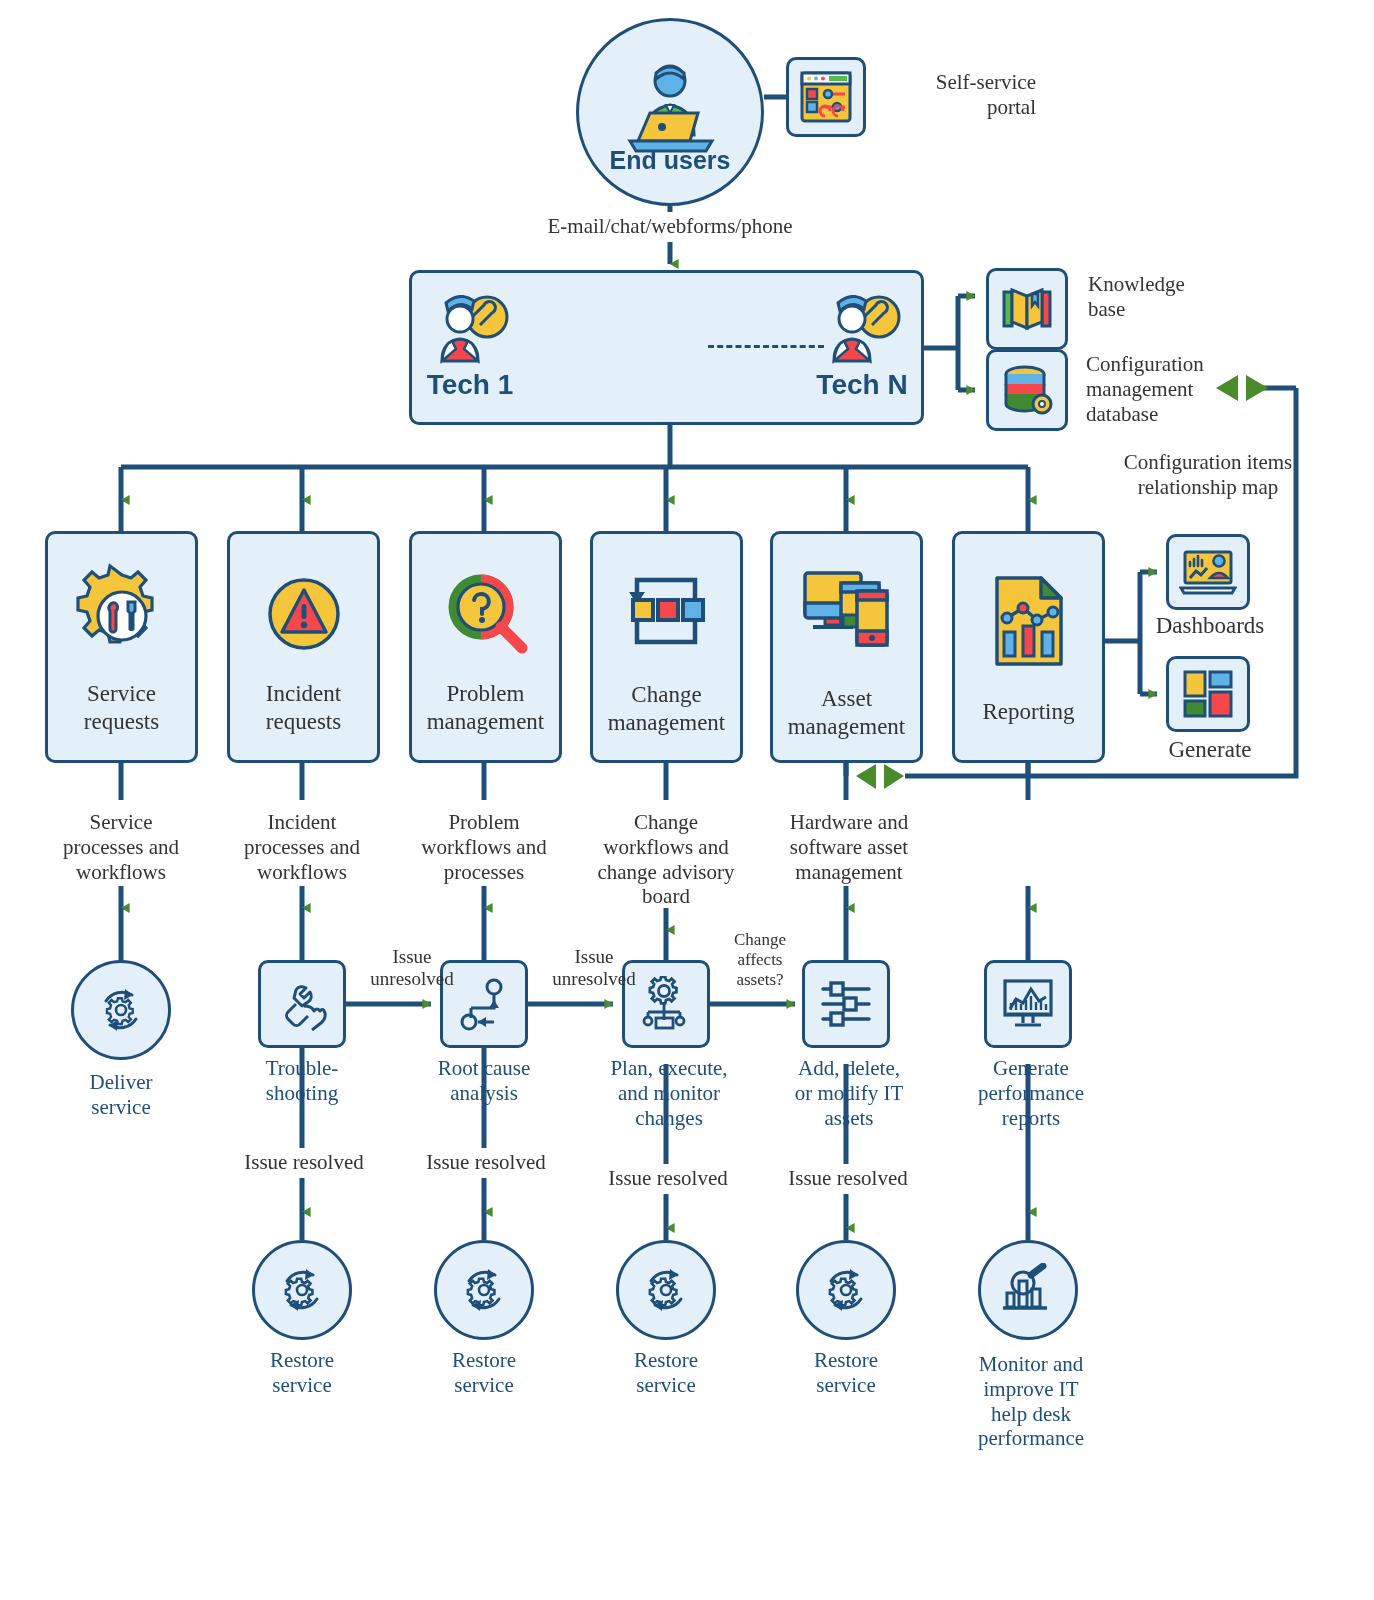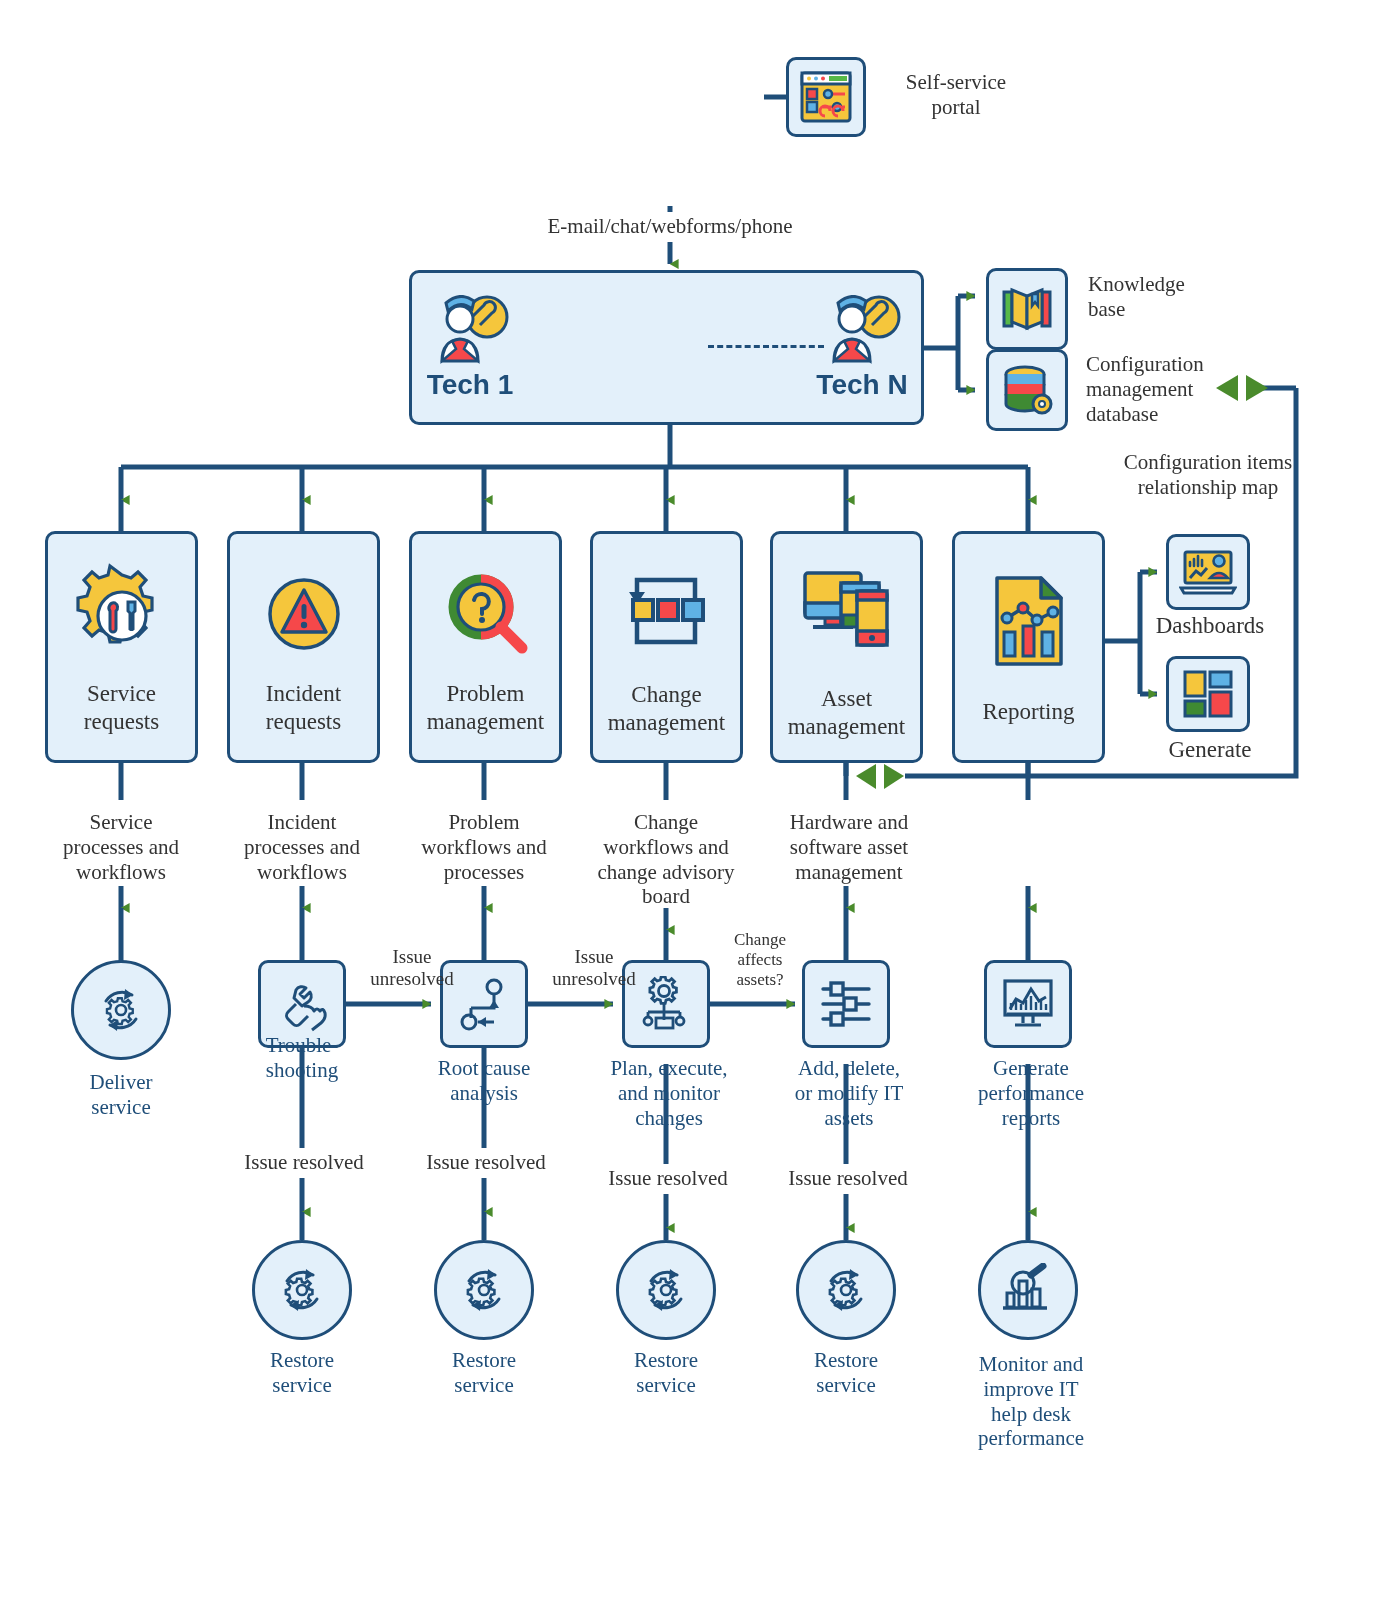--- a/index.html
+++ b/index.html
@@ -143,40 +143,53 @@
     <rect x="56" y="808" width="132" height="78"></rect>
     <rect x="238" y="808" width="132" height="78"></rect>
     <rect x="416" y="808" width="140" height="78"></rect>
     <rect x="590" y="808" width="154" height="100"></rect>
     <rect x="776" y="808" width="146" height="78"></rect>
     <rect x="956" y="808" width="150" height="78"></rect>
     <rect x="556" y="212" width="230" height="30"></rect>
   </g>
 </svg>
 
+<div class="node circ" id="end-users-node">
+  <svg class="ico" width="108" height="98" viewBox="0 0 108 98">
+    <circle cx="54" cy="18" r="15" fill="#5fb2e5" stroke="#1f4e79" stroke-width="3"></circle>
+    <path d="M40 16 q14 -12 28 0 l0 -6 q-14 -12 -28 0 z" fill="#5fb2e5" stroke="#1f4e79" stroke-width="3"></path>
+    <path d="M30 72 q0 -26 24 -30 q24 4 24 30 z" fill="#57b947" stroke="#1f4e79" stroke-width="3"></path>
+    <path d="M50 42 l4 8 l4 -8 z" fill="#fff" stroke="#1f4e79" stroke-width="2"></path>
+    <path d="M54 50 l-3 22 l3 5 l3 -5 z" fill="#f6484a" stroke="#1f4e79" stroke-width="2"></path>
+    <path d="M22 78 l12 -28 h48 l-8 28 z" fill="#f5c63c" stroke="#1f4e79" stroke-width="3"></path>
+    <circle cx="46" cy="64" r="4" fill="#1f4e79"></circle>
+    <path d="M14 78 h82 l-6 10 H20 z" fill="#5fb2e5" stroke="#1f4e79" stroke-width="3"></path>
+  </svg>
+  <div id="end-users-text">End users</div>
+</div>
 
 <div class="node card minicard" style="left:786px;top:57px;">
   <svg class="ico" width="54" height="54" viewBox="0 0 54 54">
     <rect x="3" y="3" width="48" height="48" rx="3" fill="#f5c63c" stroke="#1f4e79" stroke-width="3"></rect>
     <rect x="3" y="3" width="48" height="11" fill="#ffffff" stroke="#1f4e79" stroke-width="3"></rect>
     <circle cx="10" cy="8.5" r="2" fill="#f5c63c"></circle>
         <circle cx="17" cy="8.5" r="2" fill="#5fb2e5"></circle>
         <circle cx="24" cy="8.5" r="2" fill="#f6484a"></circle>
     <rect x="30" y="6" width="18" height="5" fill="#57b947"></rect>
     <rect x="8" y="19" width="10" height="10" fill="#f6484a" stroke="#1f4e79" stroke-width="2.5"></rect>
     <rect x="8" y="32" width="10" height="10" fill="#5fb2e5" stroke="#1f4e79" stroke-width="2.5"></rect>
     <line x1="24" y1="24" x2="46" y2="24" stroke="#f6484a" stroke-width="3"></line>
     <circle cx="29" cy="24" r="4" fill="#5fb2e5" stroke="#1f4e79" stroke-width="2.5"></circle>
     <line x1="24" y1="37" x2="46" y2="37" stroke="#f6484a" stroke-width="3"></line>
     <circle cx="38" cy="37" r="4" fill="#5fb2e5" stroke="#1f4e79" stroke-width="2.5"></circle>
     <path d="M26 46 a5 5 0 1 1 5 -5" fill="none" stroke="#f6484a" stroke-width="3"></path>
     <path d="M44 41 a5 5 0 1 0 -5 5" fill="none" stroke="#f6484a" stroke-width="3"></path>
   </svg>
 </div>
-<div class="lbl md" style="left:876px;top:70px;width:160px;text-align:center;">
+<div class="lbl md" style="left:876px;top:70px;width:160px;text-align:right;">
   <div>Self-service</div>
   <div>portal</div>
 </div>
 
 <div class="lbl md" style="left:520px;top:214px;width:300px;">E-mail/chat/webforms/phone</div>
 
 <div class="node card" id="tech-bar" style="align-items:flex-start;justify-content:flex-start;">
   <div class="tech" style="left:12px;">
     <svg class="ico" width="80" height="70" viewBox="0 0 80 70" style="margin:0 auto">
       <circle cx="57" cy="22" r="20" fill="#f5c63c" stroke="#1f4e79" stroke-width="3"></circle>
@@ -400,21 +413,21 @@
   <div>service</div>
 </div>
 
 <div class="node card actbox" style="left:258px;top:960px;">
   <svg class="ico" width="56" height="56" viewBox="0 0 56 56">
     <path d="M22 14 a7 7 0 0 1 10 -2 l-6 6 l4 4 l6 -6 a7 7 0 0 1 -2 10 l-6 4 l-8 -8 z" fill="none" stroke="#1f4e79" stroke-width="3" stroke-linejoin="round"></path>
     <path d="M22 28 l-8 8 a5 5 0 0 0 0 7 l5 5 a5 5 0 0 0 7 0 l8 -8" fill="none" stroke="#1f4e79" stroke-width="3"></path>
     <path d="M30 30 q8 0 10 5 q3 -4 6 0 q3 -4 5 2 q1 6 -4 10 l-9 7" fill="none" stroke="#1f4e79" stroke-width="3" stroke-linejoin="round"></path>
   </svg>
 </div>
-<div class="lbl md lbl-blue" style="left:232px;top:1033px;width:140px;font-family:Liberation Serif, serif;">
+<div class="lbl md lbl-blue" style="left:232px;top:1056px;width:140px;font-family:Liberation Serif, serif;">
   <div>Trouble-</div>
   <div>shooting</div>
 </div>
 
 <div class="node card actbox" style="left:440px;top:960px;">
   <svg class="ico" width="56" height="56" viewBox="0 0 56 56">
     <circle cx="38" cy="11" r="7" fill="none" stroke="#1f4e79" stroke-width="3"></circle>
     <path d="M38 18 v14 H15" fill="none" stroke="#1f4e79" stroke-width="3"></path>
     <path d="M15 32 v10" fill="none" stroke="#1f4e79" stroke-width="3"></path>
     <circle cx="13" cy="46" r="7" fill="none" stroke="#1f4e79" stroke-width="3"></circle>

